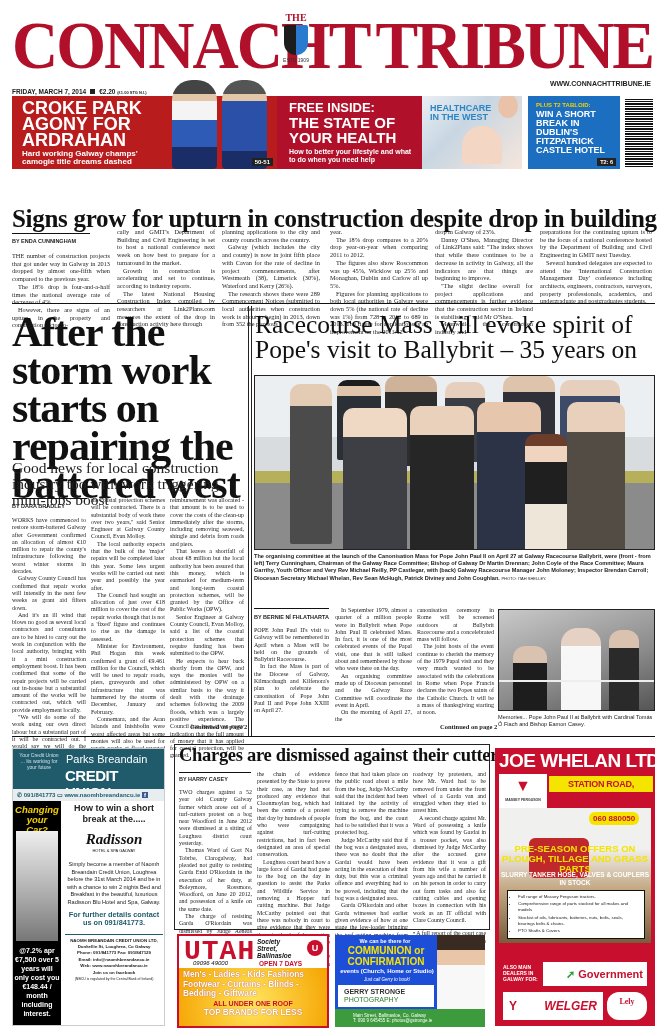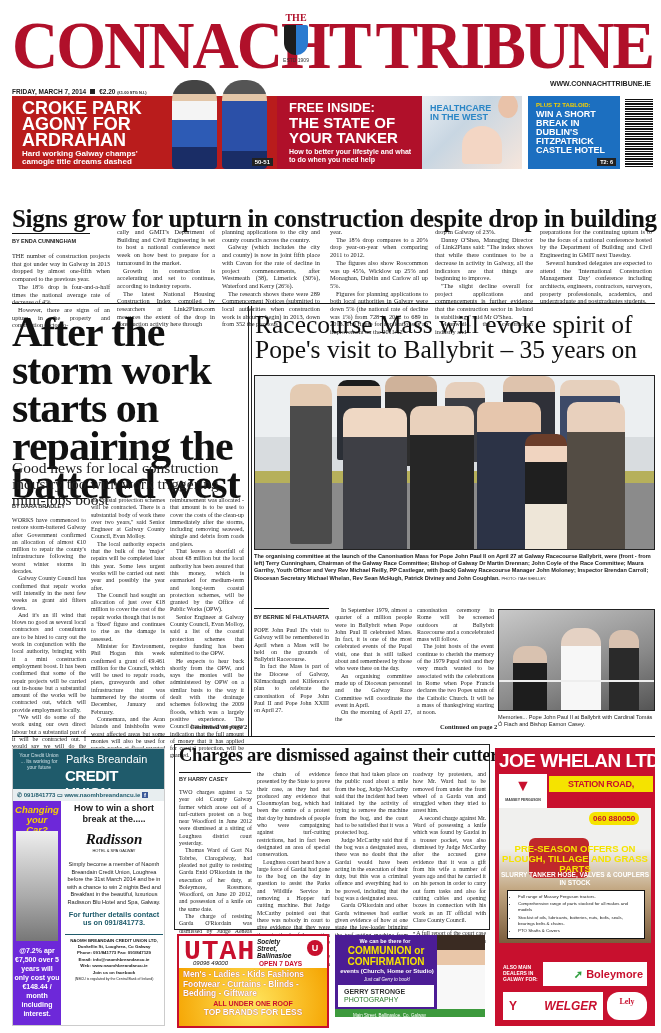--- a/index.html
+++ b/index.html
@@ -52,21 +52,21 @@
 .caption{font-family:"Liberation Sans",sans-serif;font-size:5.6px;line-height:7.2px;color:#222;font-weight:bold}
 .photo2{left:498px;top:609px;width:157px;height:102px;border:1px solid #222;background:linear-gradient(160deg,#c9c9c9,#8a8a8a 60%,#555);overflow:hidden}
 .cont{font-family:"Liberation Serif",serif;font-size:6.5px;font-weight:bold;color:#222}
 
 .cu{left:12px;top:748px;width:153px;height:278px;border:1px solid #ccc;background:#fff}
 .cu-top{position:absolute;left:0;top:0;width:151px;height:40px;background:#1f5b6b}
 .cu-top .name{position:absolute;left:53px;top:4px;color:#fff;font-family:"Liberation Sans",sans-serif;font-size:11px}
 .cu-top .big{position:absolute;left:52px;top:18px;color:#fff;font-family:"Liberation Sans",sans-serif;font-weight:bold;font-size:15px;letter-spacing:-0.5px}
 .cu-top .your{position:absolute;left:6px;top:3px;color:#cfe0e5;font-size:5px;font-family:"Liberation Sans",sans-serif;width:40px;text-align:center;line-height:6px}
 .cu-contact{position:absolute;left:0;top:40px;width:151px;height:12px;background:#e8eef0;font-family:"Liberation Sans",sans-serif;font-size:6px;font-weight:bold;color:#1f5b6b;padding:2px 4px}
-.cu-side{position:absolute;left:0;top:52px;width:48px;height:224px;background:#6d28d9}
+.cu-side{position:absolute;left:0;top:52px;width:48px;height:224px;background:#000000}
 .cu-side .ch{position:absolute;left:2px;top:4px;width:44px;font-family:"Liberation Sans",sans-serif;font-style:italic;font-weight:bold;font-size:9.5px;line-height:10px;color:#f5d000;text-align:center}
 .cu-side .hand{position:absolute;left:3px;top:30px;width:42px;height:110px;background:linear-gradient(180deg,#eee,#aaa 60%,#777)}
 .cu-side .rate{position:absolute;left:1px;top:145px;width:46px;font-family:"Liberation Sans",sans-serif;font-weight:bold;font-size:7px;line-height:9px;color:#fff;text-align:center}
 .cu-main{position:absolute;left:52px;top:54px;width:98px;font-family:"Liberation Sans",sans-serif;text-align:center;color:#222}
 .cu-main .how{font-weight:bold;font-size:9px;line-height:11px}
 .radisson{margin:6px auto 0;width:78px;height:26px;font-family:"Liberation Serif",serif;font-style:italic;font-weight:bold;font-size:15px;color:#111}
 .cu-main .simply{font-size:5.6px;line-height:7.6px;margin-top:4px}
 .cu-main .further{font-weight:bold;font-size:7.3px;line-height:8.5px;color:#1f5b6b;margin-top:4px}
 .cu-main .addr{font-size:4.4px;line-height:6.4px;margin-top:6px;border-top:1px solid #1f5b6b;padding-top:3px;font-weight:bold}
 .turf{left:174px;top:744px;width:316px;height:186px;border:1px solid #222}
@@ -74,21 +74,21 @@
 .utah{left:177px;top:934px;width:152px;height:94px;border:2px solid #c8102e;background:#fff}
 .utah .top{position:absolute;left:0;top:0;width:148px;height:32px;background:#fff}
 .utah .brand{position:absolute;left:5px;top:0;font-family:Liberation Mono, monospace;font-size:28px;color:#c8102e;font-weight:bold;letter-spacing:1px}
 .utah .addr{position:absolute;left:78px;top:2px;font-family:"Liberation Sans",sans-serif;font-style:italic;font-weight:bold;font-size:6.5px;line-height:7px;color:#111;width:44px}
 .utah .u{position:absolute;right:4px;top:4px;width:16px;height:16px;border-radius:50%;background:#c8102e;color:#fff;font-size:9px;text-align:center;line-height:16px;font-family:"Liberation Sans",sans-serif;font-weight:bold}
 .utah .ph{position:absolute;left:14px;top:24px;font-family:"Liberation Sans",sans-serif;font-style:italic;font-size:6px;color:#111}
 .utah .open{position:absolute;left:80px;top:24px;font-family:"Liberation Sans",sans-serif;font-weight:bold;font-size:6.5px;color:#c8102e}
 .utah .body{position:absolute;left:0;top:32px;width:148px;height:58px;background:radial-gradient(circle at 50% 60%,#ffe45c,#f5a300);font-family:"Liberation Sans",sans-serif;font-weight:bold;color:#fff;text-align:left;padding:2px 4px;font-size:8.3px;line-height:9.5px;text-shadow:0 0 1px #a34;}
 .utah .body .r{color:#c8102e;text-shadow:none;text-align:center;font-size:7px}
 .utah .body .t{text-align:center}
-.gerry{left:335px;top:935px;width:150px;height:82px;background:#4c1d95;overflow:hidden}
+.gerry{left:335px;top:935px;width:150px;height:92px;background:#1d4ed8;overflow:hidden}
 .gerry .l1{position:absolute;left:0;top:3px;width:100px;text-align:center;font-family:"Liberation Sans",sans-serif;font-size:5.5px;font-weight:bold;color:#fff}
 .gerry .l2{position:absolute;left:2px;top:10px;width:98px;text-align:center;font-family:"Liberation Sans",sans-serif;font-weight:bold;font-size:10px;line-height:11px;color:#f5e300}
 .gerry .l3{position:absolute;left:2px;top:33px;width:100px;text-align:center;font-family:"Liberation Sans",sans-serif;font-weight:bold;font-size:6px;color:#fff}
 .gerry .l4{position:absolute;left:2px;top:42px;width:100px;text-align:center;font-family:"Liberation Sans",sans-serif;font-style:italic;font-size:4.5px;color:#fff}
 .gerry .logo{position:absolute;left:3px;top:50px;width:96px;height:22px;background:#fff;font-family:"Liberation Sans",sans-serif;font-size:7px;line-height:8px;color:#333;padding:3px 6px;font-weight:bold}
 .gerry .foot{position:absolute;left:0;top:74px;width:150px;height:18px;background:#3d9a3d;font-family:"Liberation Sans",sans-serif;font-size:4.5px;color:#fff;padding:4px 18px}
 .gerry .girl{position:absolute;left:102px;top:0;width:48px;height:74px;background:linear-gradient(180deg,#3a2b22 0 20%,#e9c6a8 20% 40%,#f8f8f8 40%)}
 .jw{left:495px;top:748px;width:160px;height:278px;background:#c8102e}
 .jw .name{position:absolute;left:4px;top:2px;font-family:"Liberation Sans",sans-serif;font-weight:bold;color:#fff;font-size:19px;letter-spacing:-0.5px;white-space:nowrap}
 .jw .mf{position:absolute;left:4px;top:26px;width:48px;height:34px;background:#fff;text-align:center;color:#c8102e;font-size:16px;line-height:24px;font-weight:bold}
@@ -127,21 +127,21 @@
 
 <div class="abs promo p1">
   <div class="player" style="left:160px;background:linear-gradient(180deg,#444 0 16%,#e3c6a8 16% 24%,#f4f4f4 24% 45%,#2d5bb5 45% 75%,#1a2d66 75%)"></div>
   <div class="player" style="left:210px;background:linear-gradient(180deg,#555 0 16%,#e3c6a8 16% 24%,#2b50a8 24% 80%,#1a2d66 80%)"></div>
   <div class="t">CROKE PARK AGONY FOR ARDRAHAN</div>
   <div class="s">Hard working Galway champs' camogie title dreams dashed</div>
   <div class="pg">50-51</div>
 </div>
 <div class="abs promo p2">
   <div class="a">FREE INSIDE:</div>
-  <div class="b">THE STATE OF YOUR TANKER</div>
+  <div class="b">THE STATE OF YOUR HEALTH</div>
   <div class="c">How to better your lifestyle and what to do when you need help</div>
 </div>
 <div class="abs promo p3">
   <div class="h">HEALTHCARE IN THE WEST</div>
   <div style="position:absolute;left:40px;top:30px;width:40px;height:38px;background:#f3d6c4;border-radius:50% 50% 4px 4px"></div>
   <div style="position:absolute;left:76px;top:-2px;width:20px;height:24px;background:#e9c2a9;border-radius:50%"></div>
 </div>
 <div class="abs promo p4">
   <div class="a">PLUS T2 TABLOID:</div>
   <div class="b">WIN A SHORT BREAK IN DUBLIN'S FITZPATRICK CASTLE HOTEL</div>
@@ -359,17 +359,17 @@
   <div class="pre">PRE-SEASON OFFERS ON PLOUGH, TILLAGE AND GRASS PARTS</div>
   <div class="slurry">SLURRY TANKER HOSE, VALVES &amp; COUPLERS IN STOCK</div>
   <ul class="list">
     <li>Full range of Massey Ferguson tractors.</li>
     <li>Comprehensive range of parts stocked for all makes and models</li>
     <li>Stockist of oils, lubricants, batteries, nuts, bolts, seals, bearings belts &amp; chains.</li>
     <li>PTO Shafts &amp; Covers</li>
   </ul>
   <div class="dealers">
     <div class="also">ALSO MAIN DEALERS IN GALWAY FOR:</div>
-    <div class="kv"><span style="color:#2e9e3e">➚ </span><span>Boleymore</span></div>
+    <div class="kv"><span style="color:#2e9e3e">➚ </span><span>Government</span></div>
     <div class="welger"><span style="float:left;padding-left:6px;font-style:normal">Y</span><span>WELGER</span></div>
     <div class="lely"><span>Lely</span></div>
   </div>
 </div>
 
 </body></html>

